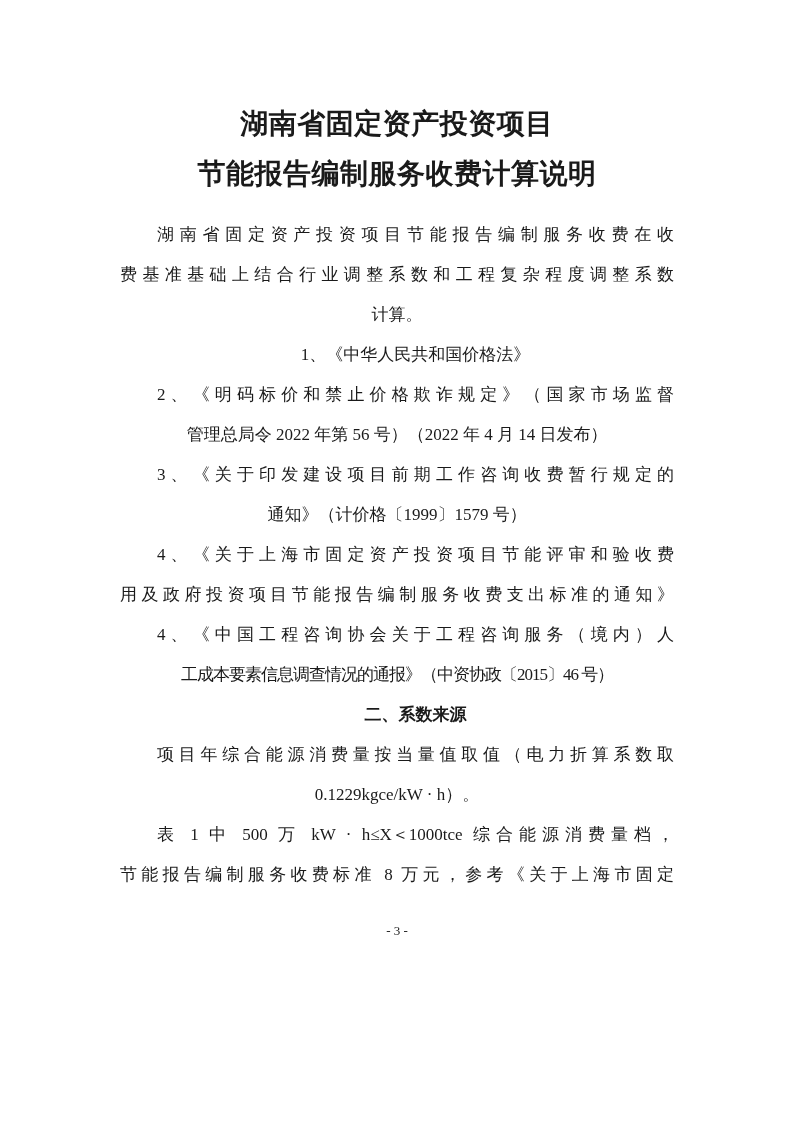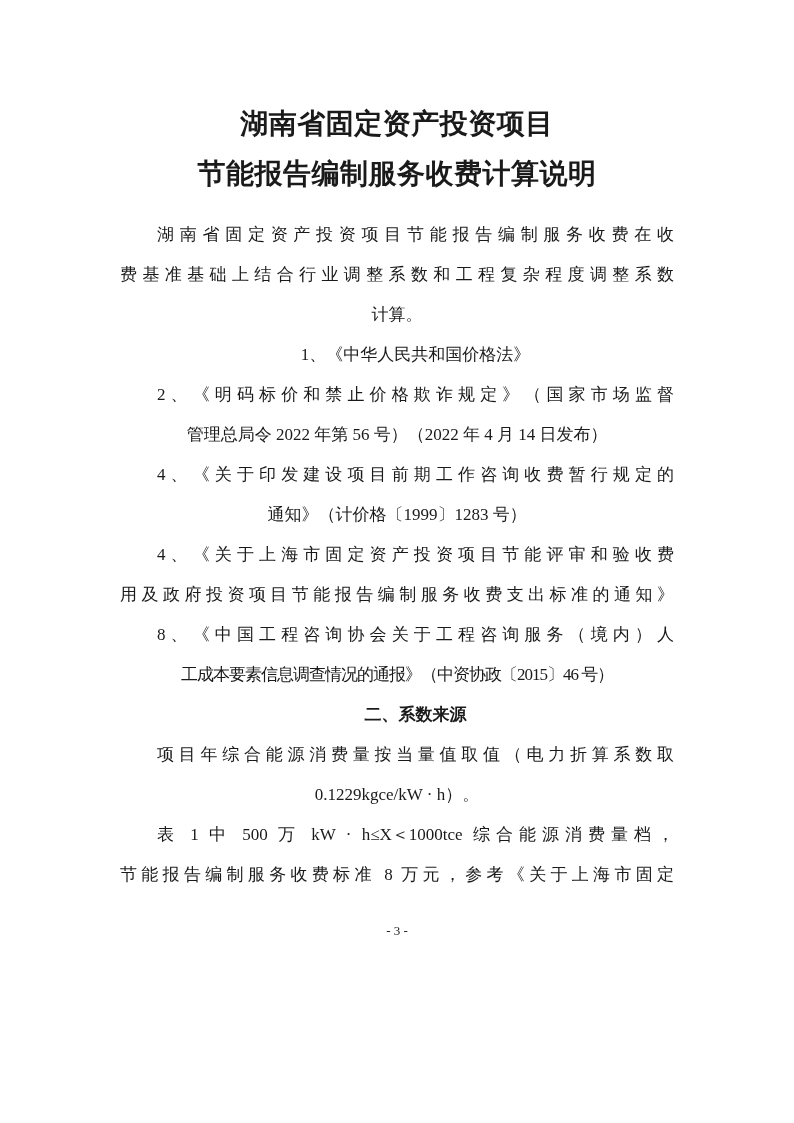--- a/index.html
+++ b/index.html
@@ -85,29 +85,29 @@
         <div class="line plain">计算。</div>
       </div>
       <div class="block paragraph">
         <div class="line plain indent">1、《中华人民共和国价格法》</div>
       </div>
       <div class="block paragraph">
         <div class="line justify indent">2、《明码标价和禁止价格欺诈规定》（国家市场监督</div>
         <div class="line plain">管理总局令 2022 年第 56 号）（2022 年 4 月 14 日发布）</div>
       </div>
       <div class="block paragraph">
-        <div class="line justify indent">4、《关于印发建设项目前期工作咨询收费暂行规定的</div>
-        <div class="line plain">通知》（计价格〔1999〕1283 号）</div>
+        <div class="line justify indent">3、《关于印发建设项目前期工作咨询收费暂行规定的</div>
+        <div class="line plain">通知》（计价格〔1999〕1579 号）</div>
       </div>
       <div class="block paragraph">
         <div class="line justify indent">4、《关于上海市固定资产投资项目节能评审和验收费</div>
         <div class="line justify">用及政府投资项目节能报告编制服务收费支出标准的通知》</div>
       </div>
       <div class="block paragraph">
-        <div class="line justify indent">8、《中国工程咨询协会关于工程咨询服务（境内）人</div>
+        <div class="line justify indent">4、《中国工程咨询协会关于工程咨询服务（境内）人</div>
         <div class="line plain tight">工成本要素信息调查情况的通报》（中资协政〔2015〕46 号）</div>
       </div>
       <div class="block heading">
         <div class="line plain indent">二、系数来源</div>
       </div>
       <div class="block paragraph">
         <div class="line justify indent">项目年综合能源消费量按当量值取值（电力折算系数取</div>
         <div class="line plain">0.1229kgce/kW · h）。</div>
       </div>
       <div class="block paragraph">

